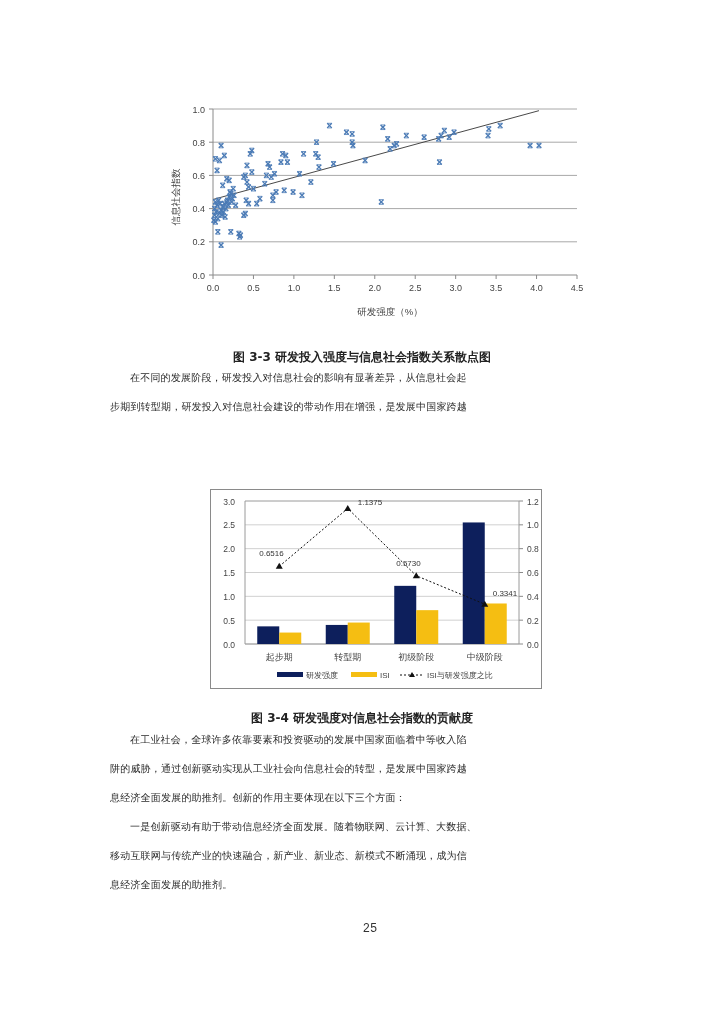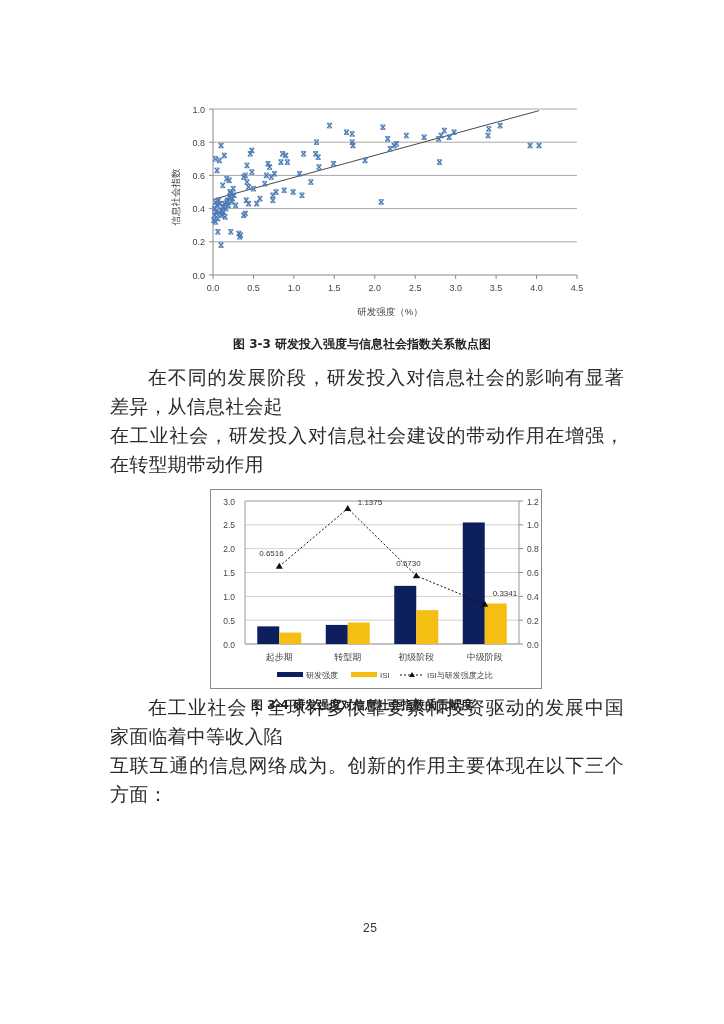--- a/index.html
+++ b/index.html
@@ -2,22 +2,22 @@
 <html><head>
 <meta charset="utf-8">
 <style>
   html, body { margin:0; padding:0; background:#ffffff; }
   body { width:724px; height:1024px; position:relative; overflow:hidden;
          font-family: "DejaVu Serif", "Liberation Serif", serif; color:#222; }
   .page { position:absolute; left:0; top:0; width:724px; height:1024px; background:#fff; }
   .chart1 { position:absolute; left:160px; top:95px; width:430px; height:230px; }
   .caption { position:absolute; left:0; width:724px; text-align:center;
              font-family: "DejaVu Sans", "Liberation Sans", sans-serif; font-weight:bold;
-             font-size:12px; color:#222; }
-  .para { position:absolute; left:110px; width:514px; font-size:19px; line-height:29px;
+             font-size:12px; color:#222;margin-top:13px; }
+  .para { position:absolute; left:110px; width:514px; font-size:10px; line-height:29px;
           color:#2a2a2a; text-align:justify; letter-spacing:0.2px; }
   .chart2-frame { position:absolute; left:210px; top:489px; width:330px; height:198px;
                   border:1px solid #8a8a8a; background:#fff; }
   .page-num { position:absolute; left:0; width:724px; top:922px; text-align:center;
               font-family:Liberation Mono, monospace; font-size:12px; color:#333;margin-left:8px; }
   svg text { font-family:"Liberation Sans", "DejaVu Sans", sans-serif; }
 </style>
 </head>
 <body>
 
@@ -709,21 +709,21 @@
           <line x1="376.68222222222226" y1="48.219999999999985" x2="381.2822222222223" y2="48.219999999999985" stroke="#4a7ab5" stroke-width="0.8"></line>
           <line x1="376.68222222222226" y1="52.81999999999998" x2="381.2822222222223" y2="52.81999999999998" stroke="#4a7ab5" stroke-width="0.8"></line>
         </g>
       </g>
     </svg>
 
   <div class="caption" style="top:336px;">图 3-3  研发投入强度与信息社会指数关系散点图</div>
 
   <div class="para" style="top:363px;">
     <div style="text-indent:2em">在不同的发展阶段，研发投入对信息社会的影响有显著差异，从信息社会起</div>
-    <div>在工业社会，研发投入对信息社会建设的带动作用在增强，在转型期带动作用</div>
+    <div>步期到转型期，研发投入对信息社会建设的带动作用在增强，是发展中国家跨越</div>
   </div>
 
   <div class="chart2-frame">
     <svg id="chart2" width="330" height="198" viewBox="0 0 330 198">
         <line x1="34" x2="308" y1="154" y2="154" stroke="#d0d0d0" stroke-width="1"></line>
         <text x="24" y="157.5" text-anchor="end" font-size="8.5" fill="#444">0.0</text>
         <line x1="34" x2="308" y1="130.16666666666666" y2="130.16666666666666" stroke="#d0d0d0" stroke-width="1"></line>
         <text x="24" y="133.66666666666666" text-anchor="end" font-size="8.5" fill="#444">0.5</text>
         <line x1="34" x2="308" y1="106.33333333333334" y2="106.33333333333334" stroke="#d0d0d0" stroke-width="1"></line>
         <text x="24" y="109.83333333333334" text-anchor="end" font-size="8.5" fill="#444">1.0</text>
@@ -780,21 +780,27 @@
           <text x="169" y="188" font-size="8" fill="#444">ISI</text>
           <line x1="189" x2="213" y1="185" y2="185" stroke="#111" stroke-dasharray="2,2"></line>
           <polygon points="201,182 198,187 204,187" fill="#111"></polygon>
           <text x="216" y="188" font-size="8" fill="#444">ISI与研发强度之比</text>
         </g>
       </svg>
   </div>
 
   <div class="caption" style="top:697px;">图 3-4 研发强度对信息社会指数的贡献度</div>
 
-  <div class="para" style="top:693px;">
+  <div class="para" style="top:725px;">
     <div style="text-indent:2em">在工业社会，全球许多依靠要素和投资驱动的发展中国家面临着中等收入陷</div>
-    <div>互联互通的信息网络成为。创新的作用主要体现在以下三个方面：</div>
+    <div>阱的威胁，通过创新驱动实现从工业社会向信息社会的转型，是发展中国家跨越</div>
+    <div>息经济全面发展的助推剂。创新的作用主要体现在以下三个方面：</div>
   </div>
 
+  <div class="para" style="top:812px;">
+    <div style="text-indent:2em">一是创新驱动有助于带动信息经济全面发展。随着物联网、云计算、大数据、</div>
+    <div>移动互联网与传统产业的快速融合，新产业、新业态、新模式不断涌现，成为信</div>
+    <div>息经济全面发展的助推剂。</div>
+  </div>
 
 
   <div class="page-num">25</div>
 </div>
 
 </body></html>

